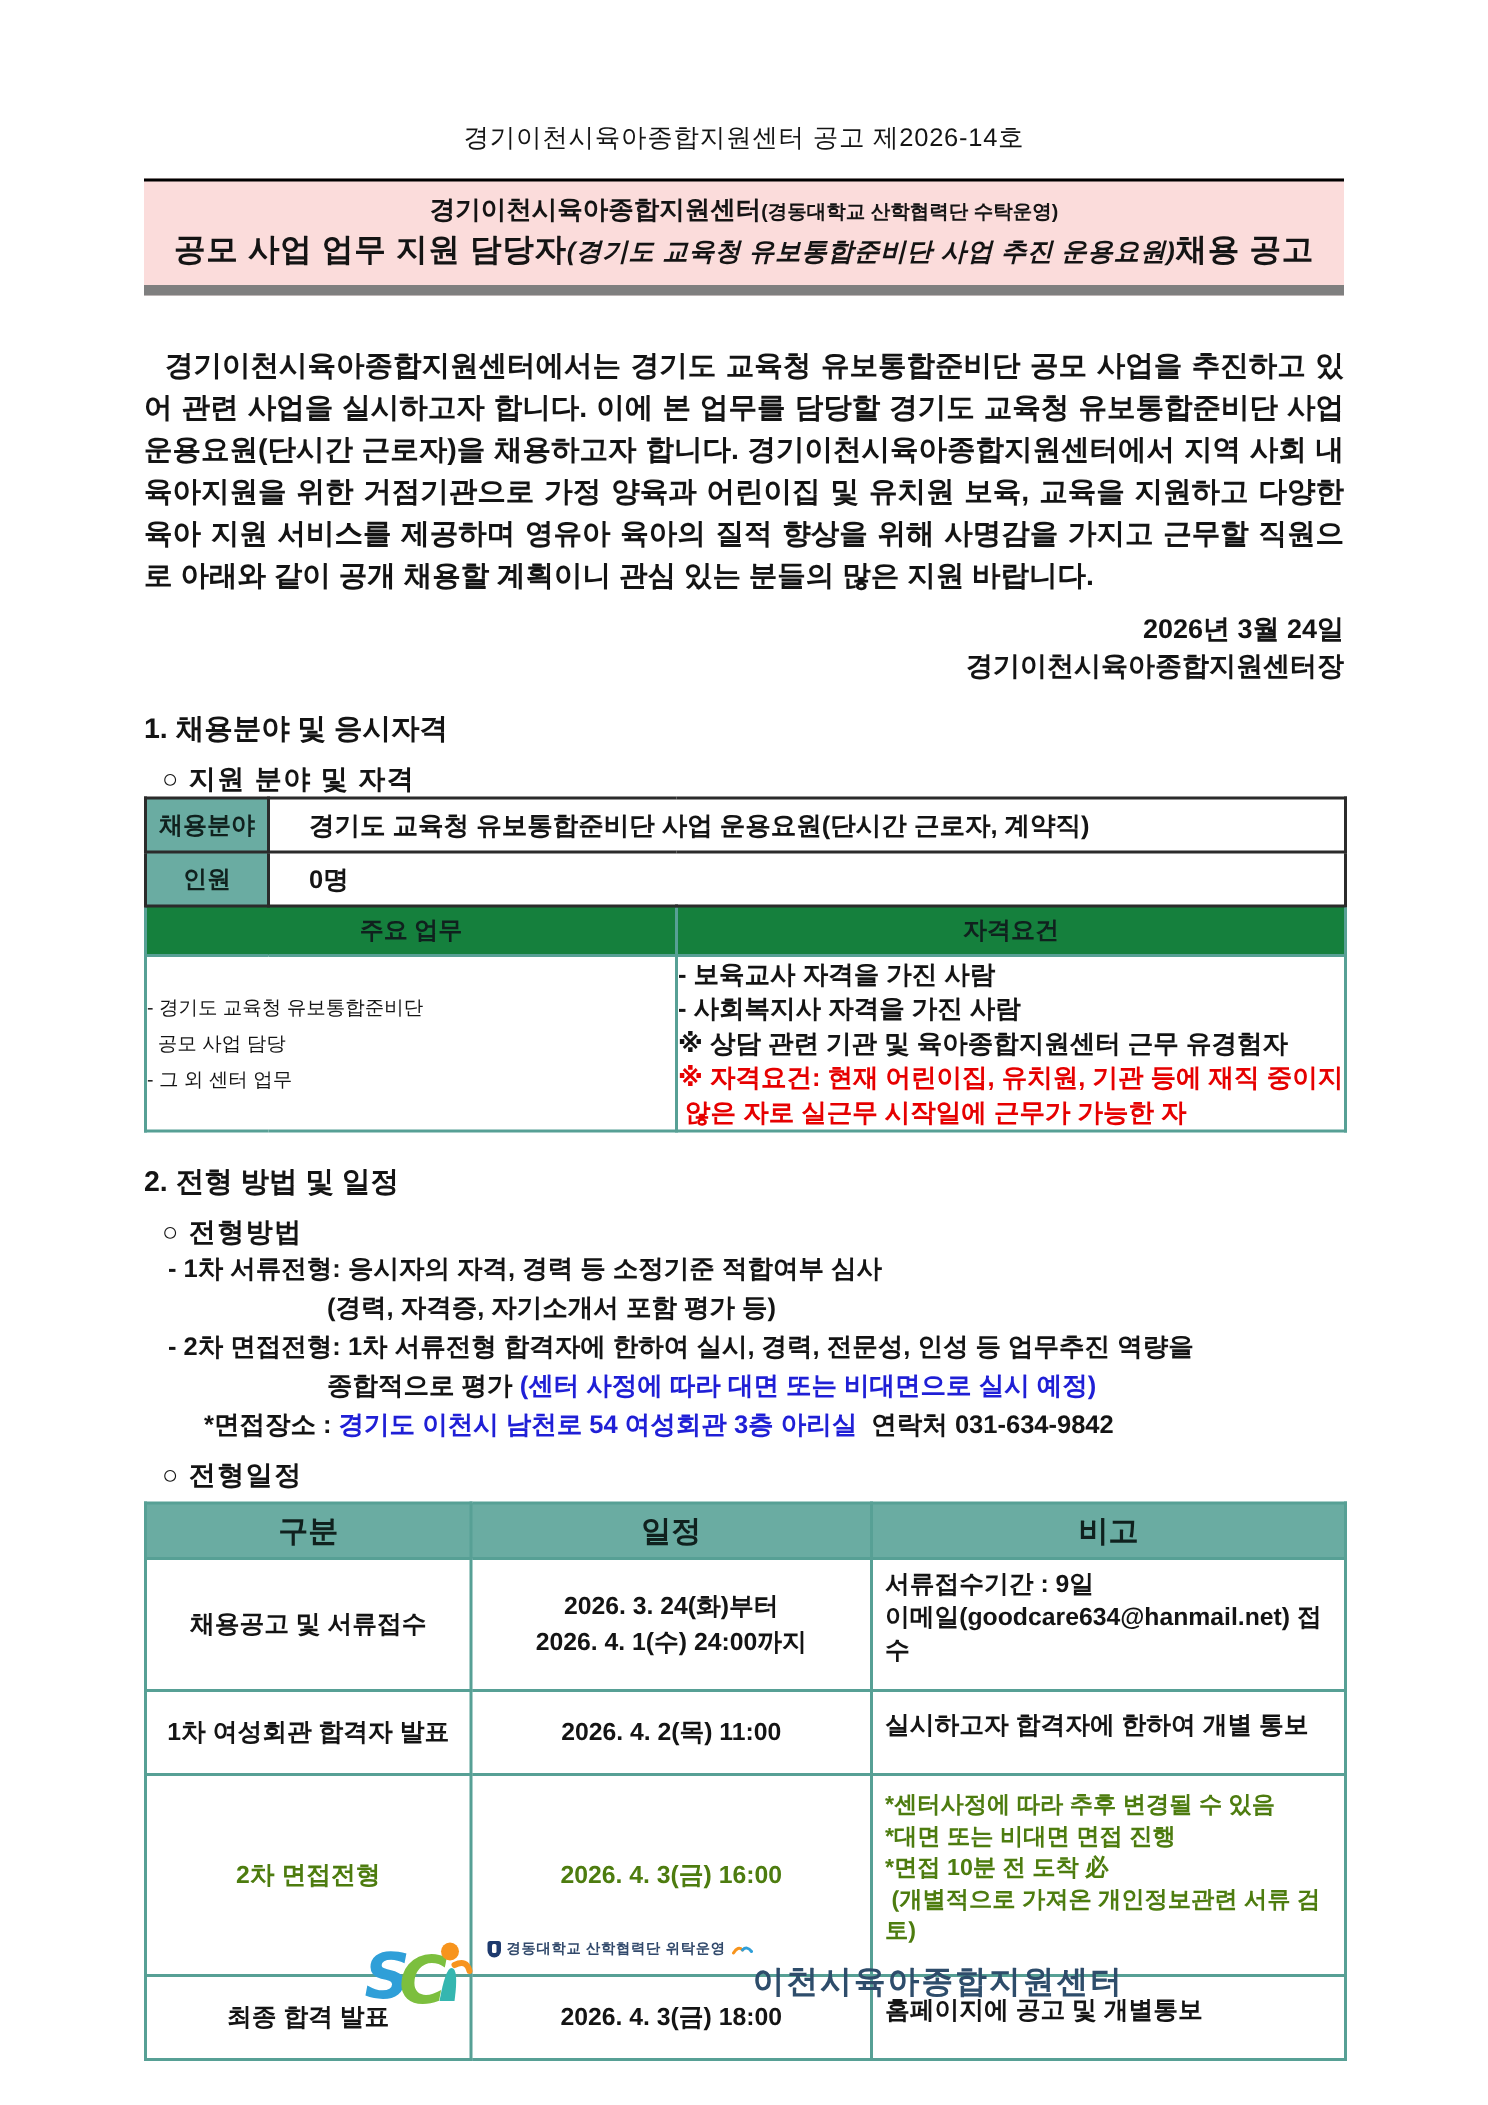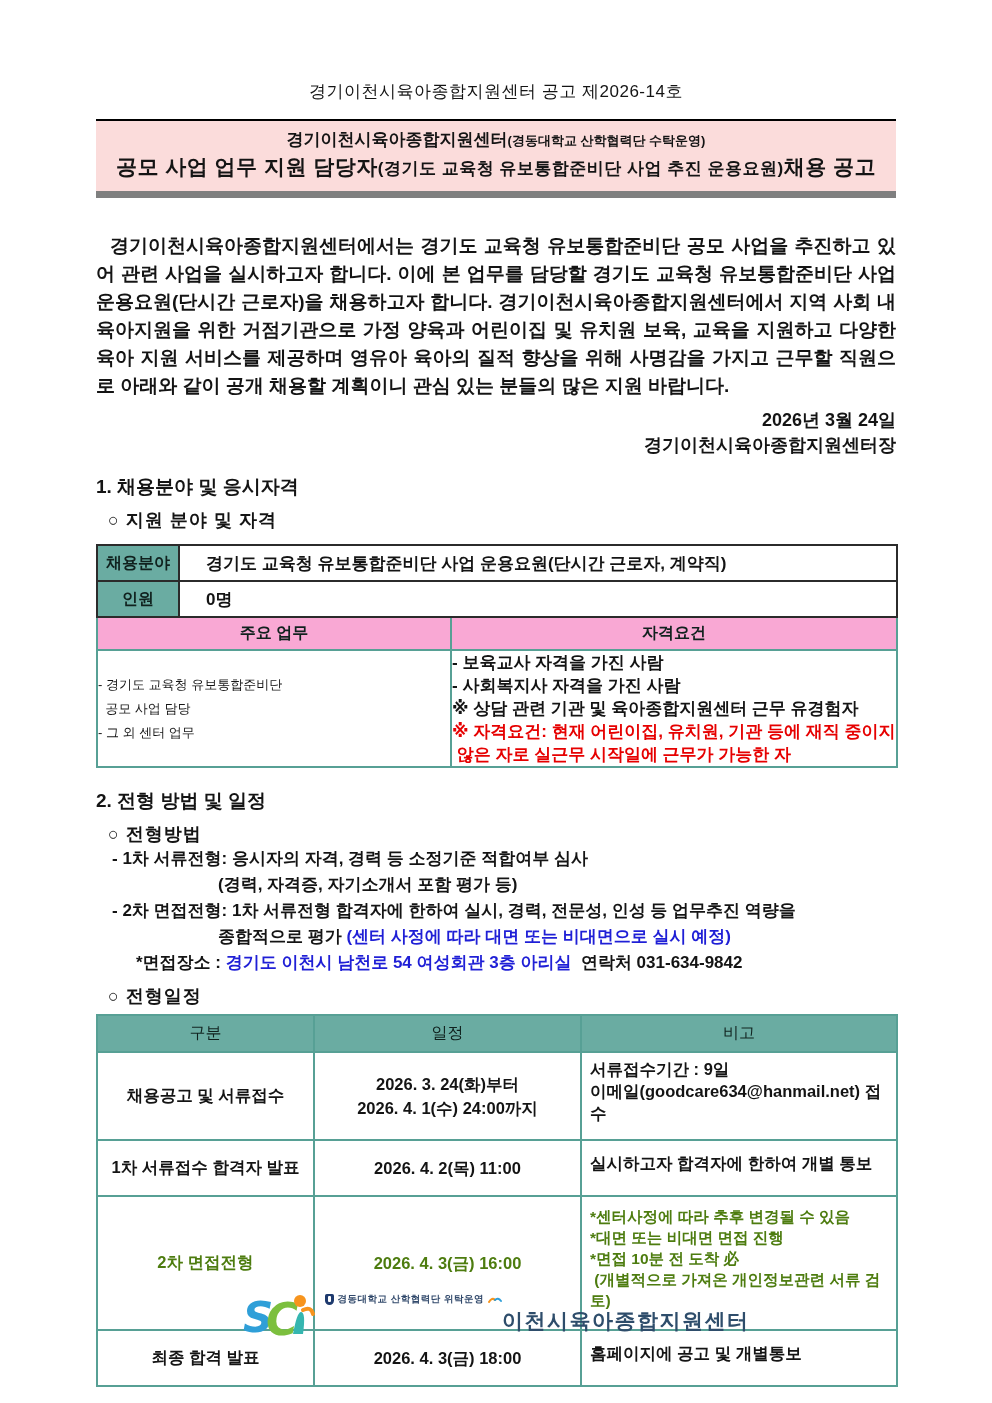--- a/index.html
+++ b/index.html
@@ -10,53 +10,53 @@
   }
   .inner{width:800px;margin:0 auto;}
   
   .doc-title{margin-top:80px;text-align:center;font-size:17px;font-weight:normal;letter-spacing:0.5px;}
   
   .banner{margin-top:16px;border-top:2px solid #000;background:#fbdcdb;
     border-bottom:7px solid #7f7f7f;text-align:center;padding:7px 0 8px 0;}
   .banner .l1{font-size:17px;font-weight:bold;line-height:24px;}
   .banner .l1 .sub{font-size:13px;}
   .banner .l2{font-size:21px;font-weight:bold;line-height:28px;letter-spacing:0.5px;}
-  .banner .l2 .paren{font-size:17px;}
+  .banner .l2 .paren{font-size:17px;font-style:italic;}
   
   .intro{margin-top:34px;font-size:19px;line-height:28px;font-weight:600;
     text-align:justify;word-break:break-all;text-indent:14px;}
   .date-line,.signer-line{text-align:right;font-size:18px;font-weight:bold;line-height:25px;}
   .date-line{margin-top:8px;}
   
   .sec-h{font-size:19px;font-weight:bold;margin-top:16px;}
   .sec-b{font-size:18px;font-weight:bold;margin-top:8px;padding-left:12px;letter-spacing:1px;}
   
   table{border-collapse:collapse;table-layout:fixed;}
-  .t1{width:800px;margin-top:12px;border-radius:32px;}
+  .t1{width:800px;border-radius:32px;}
   .t1 td,.t1 th{padding:0;}
   .t1 .dark td{border:2px solid #2b2b2b;}
   .t1 .lbl{background:#6aaca2;text-align:center;font-size:16px;font-weight:600;height:34px;color:#10211e;}
   .t1 .val{font-size:17px;font-weight:bold;padding-left:26px;}
-  .t1 .hdr th{background:#f9a8d4;border:2px solid #57a095;height:31px;
+  .t1 .hdr th{background:#15803d;border:2px solid #57a095;height:31px;
     font-size:16px;font-weight:600;color:#10211e;}
   .t1 .body td{border:2px solid #57a095;border-top:none;vertical-align:middle;height:110px;}
   .pre{white-space:pre-line;}
   .duties{font-size:13px;line-height:24px;padding-left:32px;font-weight:400;}
   .quals{font-size:17px;line-height:23px;padding:4px 4px 4px 14px;font-weight:600;}
   .red{color:#e60000;font-weight:bold;}
   
   .m-line{font-size:17px;font-weight:600;line-height:26px;}
   .ind1{padding-left:16px;}
   .ind2{padding-left:122px;}
   .ind3{padding-left:40px;}
   .blue{color:#1f1fd6;font-weight:bold;}
   
   .t2{width:800px;margin-top:6px;}
   .t2 th{background:#6aaca2;border:2px solid #57a095;height:33px;
-    font-size:16px;font-weight:400;color:#10211e;}
+    font-size:20px;font-weight:700;color:#10211e;}
   .t2 td{border:2px solid #57a095;vertical-align:middle;font-size:16.5px;font-weight:600;}
   .t2 .c{text-align:center;}
   .t2 .notes{text-align:left;padding:5px 4px 15px 8px;line-height:22px;}
   .t2 .dates{line-height:24px;}
   .t2 .red-row td{color:#4d7c0f;font-weight:bold;}
   .t2 .red-row .notes{font-size:15.5px;line-height:21px;}
   .r1 td{height:52px;} .r2 td{height:34px;} .r3 td{height:112px;} .r4 td{height:34px;}
   
   .footer{position:absolute;left:0;right:0;top:1288px;display:flex;justify-content:center;align-items:center;gap:8px;}
   .logo-mark{width:74px;height:52px;flex:none;}
@@ -154,21 +154,21 @@
         <th>비고</th>
       </tr>
       <tr class="r1">
         <td class="c">채용공고 및 서류접수</td>
         <td class="c dates pre">2026. 3. 24(화)부터
 2026. 4. 1(수) 24:00까지</td>
         <td class="notes pre">서류접수기간 : 9일
 이메일(goodcare634@hanmail.net) 접수</td>
       </tr>
       <tr class="r2">
-        <td class="c">1차 서류접수 합격자 발표</td>
+        <td class="c">1차 여성회관 합격자 발표</td>
         <td class="c dates pre">2026. 4. 2(목) 11:00</td>
         <td class="notes pre">실시하고자 합격자에 한하여 개별 통보</td>
       </tr>
       <tr class="r3 red-row">
         <td class="c">2차 면접전형</td>
         <td class="c dates pre">2026. 4. 3(금) 16:00</td>
         <td class="notes pre">*센터사정에 따라 추후 변경될 수 있음
 *대면 또는 비대면 면접 진행
 *면접 10분 전 도착 必
 &nbsp;(개별적으로 가져온 개인정보관련 서류 검토)</td>

